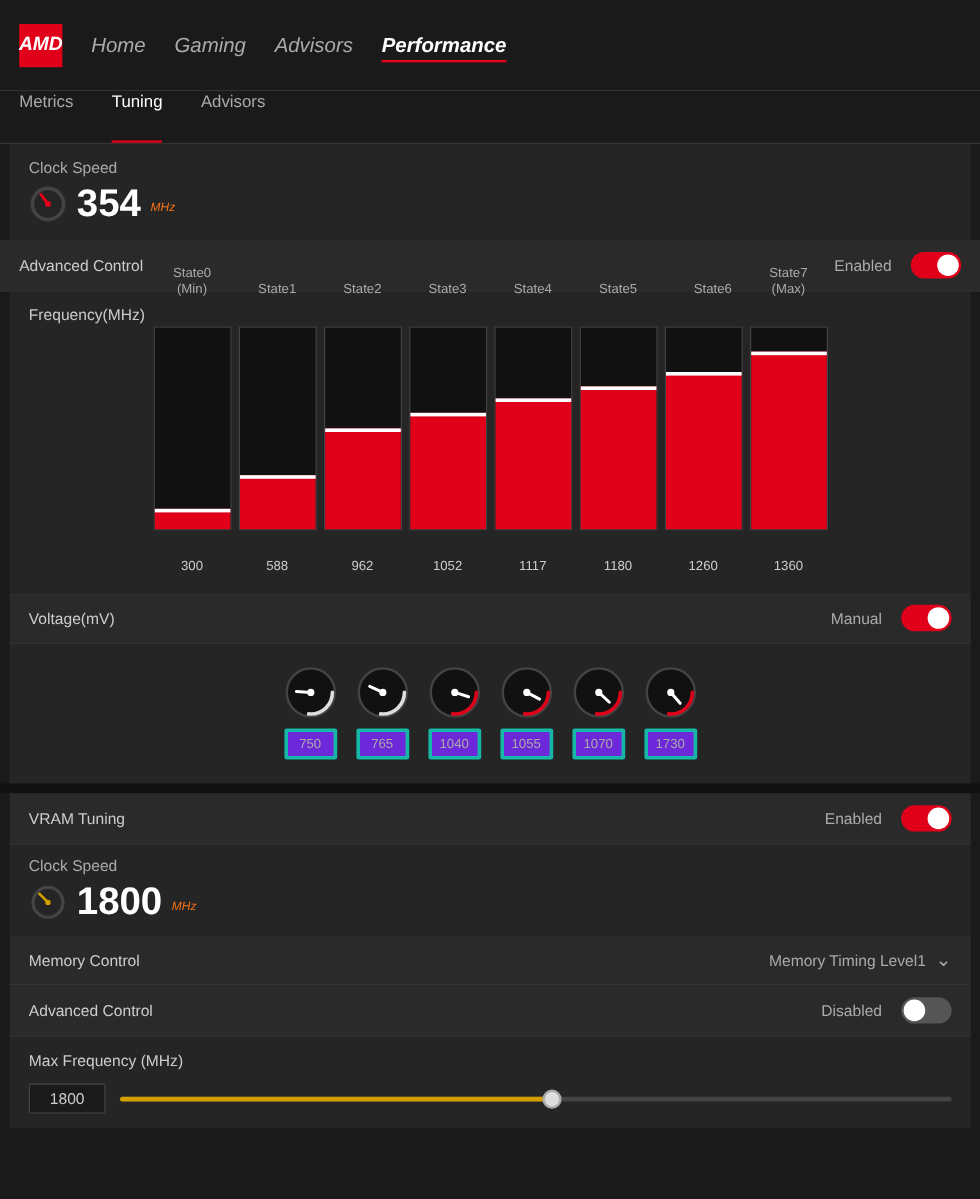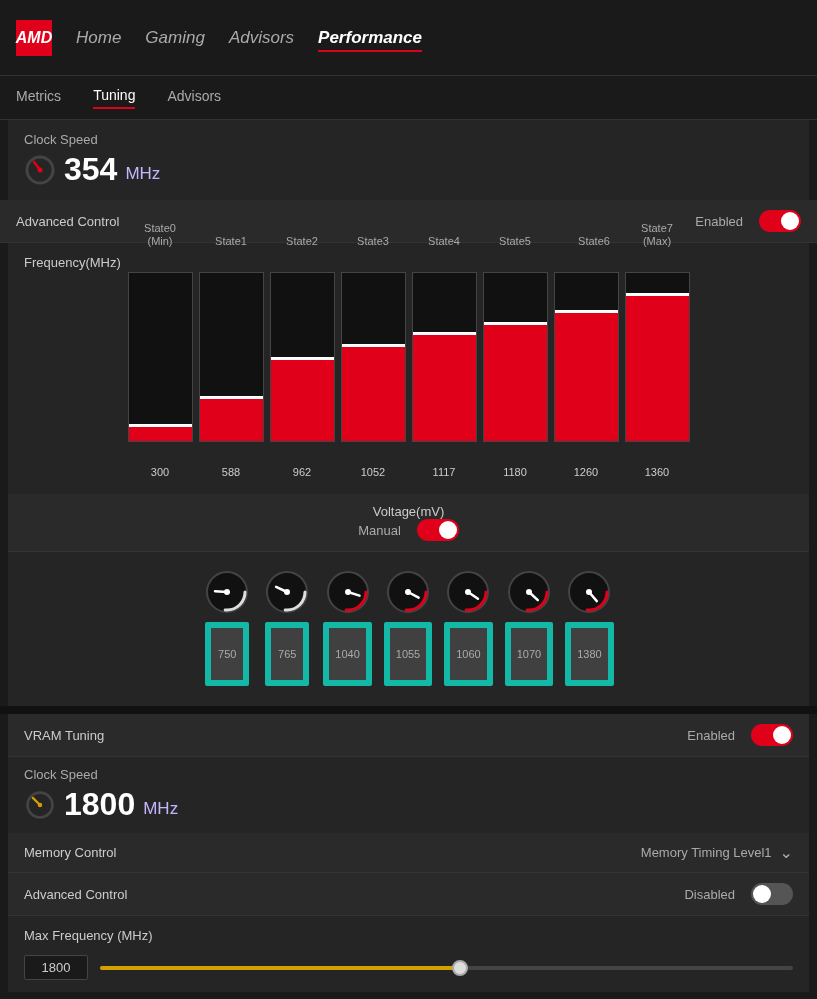--- a/index.html
+++ b/index.html
@@ -45,21 +45,20 @@
     .nav-item.active {
       color: #fff;
       font-weight: bold;
       border-bottom: 2px solid #e0001a;
       padding-bottom: 2px;
     }
 
     
     .sub-nav {
       display: flex;
-      align-items: center;
       background: #1a1a1a;
       height: 44px;
       padding: 0 16px;
       gap: 32px;
       border-bottom: 1px solid #333;
     }
     .sub-nav-item {
       color: #aaa;
       font-size: 14px;
       cursor: pointer;
@@ -95,23 +94,24 @@
     .clock-dial {
       width: 32px;
       height: 32px;
     }
     .clock-number {
       font-size: 32px;
       font-weight: bold;
       color: #fff;
     }
     .clock-unit {
-      font-size: 17px;
-      color: #c4b5fd;
+      font-size: 10px;
+      color: #f97316;
       margin-top: 8px;
+      font-style: italic;
     }
 
     
     .toggle-row {
       display: flex;
       align-items: center;
       justify-content: space-between;
       background: #2a2a2a;
       padding: 10px 16px;
       border-bottom: 1px solid #333;
@@ -234,23 +234,23 @@
     }
     .knob-col {
       display: flex;
       flex-direction: column;
       align-items: center;
       gap: 6px;
     }
     .knob-value {
       font-size: 11px;
       color: #aaa;
-      background: #404040;
-      border: 6px solid #14b8a6;
-      padding: 20px 6px;
+      background: #6d28d9;
+      border: 3px solid #14b8a6;
+      padding: 4px 6px;
       border-radius: 2px;
       text-align: center;
       min-width: 44px;
     }
 
     
     .separator {
       height: 8px;
       background: #111;
     }
@@ -438,21 +438,21 @@
           <div class="freq-bar-state" style="white-space: pre;">State7
 (Max)</div>
           <div class="freq-bar-outer">
             <div class="freq-bar-fill" style="height: 88%;"></div>
           </div>
           <div class="freq-bar-value">1360</div>
         </div>
       </div>
   </div>
 
-  <div class="toggle-row" style="margin: 0 8px; flex-direction: column;">
+  <div class="toggle-row" style="margin: 0 8px;">
     <span class="toggle-row-label">Voltage(mV)</span>
     <div class="toggle-row-right">
       <span class="toggle-status">Manual</span>
       <div class="toggle on">
         <div class="toggle-knob"></div>
       </div>
     </div>
   </div>
 
   <div class="voltage-section">
@@ -491,42 +491,33 @@
             <circle cx="24" cy="24" r="18" fill="none" stroke="#e0001a" stroke-width="3" stroke-dasharray="60 113" stroke-dashoffset="30" stroke-linecap="round"></circle>
             <line x1="24" y1="24" x2="34.6" y2="29.6" stroke="#fff" stroke-width="2.5" stroke-linecap="round"></line>
             <circle cx="24" cy="24" r="3" fill="#fff"></circle>
           </svg>
           <div class="knob-value">1055</div>
         </div>
         <div class="knob-col">
           <svg width="48" height="48" viewBox="0 0 48 48">
             <circle cx="24" cy="24" r="20" fill="#111" stroke="#444" stroke-width="2"></circle>
             <circle cx="24" cy="24" r="18" fill="none" stroke="#e0001a" stroke-width="3" stroke-dasharray="60 113" stroke-dashoffset="30" stroke-linecap="round"></circle>
-            <line x1="24" y1="24" x2="33.9" y2="30.8" stroke="#fff" stroke-width="2.5" stroke-linecap="round"></line>
-            <circle cx="24" cy="24" r="3" fill="#fff"></circle>
-          </svg>
-          <div class="knob-value">1060</div>
-        </div>
-        <div class="knob-col">
-          <svg width="48" height="48" viewBox="0 0 48 48">
-            <circle cx="24" cy="24" r="20" fill="#111" stroke="#444" stroke-width="2"></circle>
-            <circle cx="24" cy="24" r="18" fill="none" stroke="#e0001a" stroke-width="3" stroke-dasharray="60 113" stroke-dashoffset="30" stroke-linecap="round"></circle>
             <line x1="24" y1="24" x2="32.8" y2="32.2" stroke="#fff" stroke-width="2.5" stroke-linecap="round"></line>
             <circle cx="24" cy="24" r="3" fill="#fff"></circle>
           </svg>
           <div class="knob-value">1070</div>
         </div>
         <div class="knob-col">
           <svg width="48" height="48" viewBox="0 0 48 48">
             <circle cx="24" cy="24" r="20" fill="#111" stroke="#444" stroke-width="2"></circle>
             <circle cx="24" cy="24" r="18" fill="none" stroke="#e0001a" stroke-width="3" stroke-dasharray="60 113" stroke-dashoffset="30" stroke-linecap="round"></circle>
             <line x1="24" y1="24" x2="31.8" y2="33.1" stroke="#fff" stroke-width="2.5" stroke-linecap="round"></line>
             <circle cx="24" cy="24" r="3" fill="#fff"></circle>
           </svg>
-          <div class="knob-value">1380</div>
+          <div class="knob-value">1730</div>
         </div>
       </div>
   </div>
 
   <div class="separator"></div>
 
   <div class="toggle-row" style="margin: 0 8px; text-align: center;">
     <span class="toggle-row-label">VRAM Tuning</span>
     <div class="toggle-row-right">
       <span class="toggle-status">Enabled</span>

